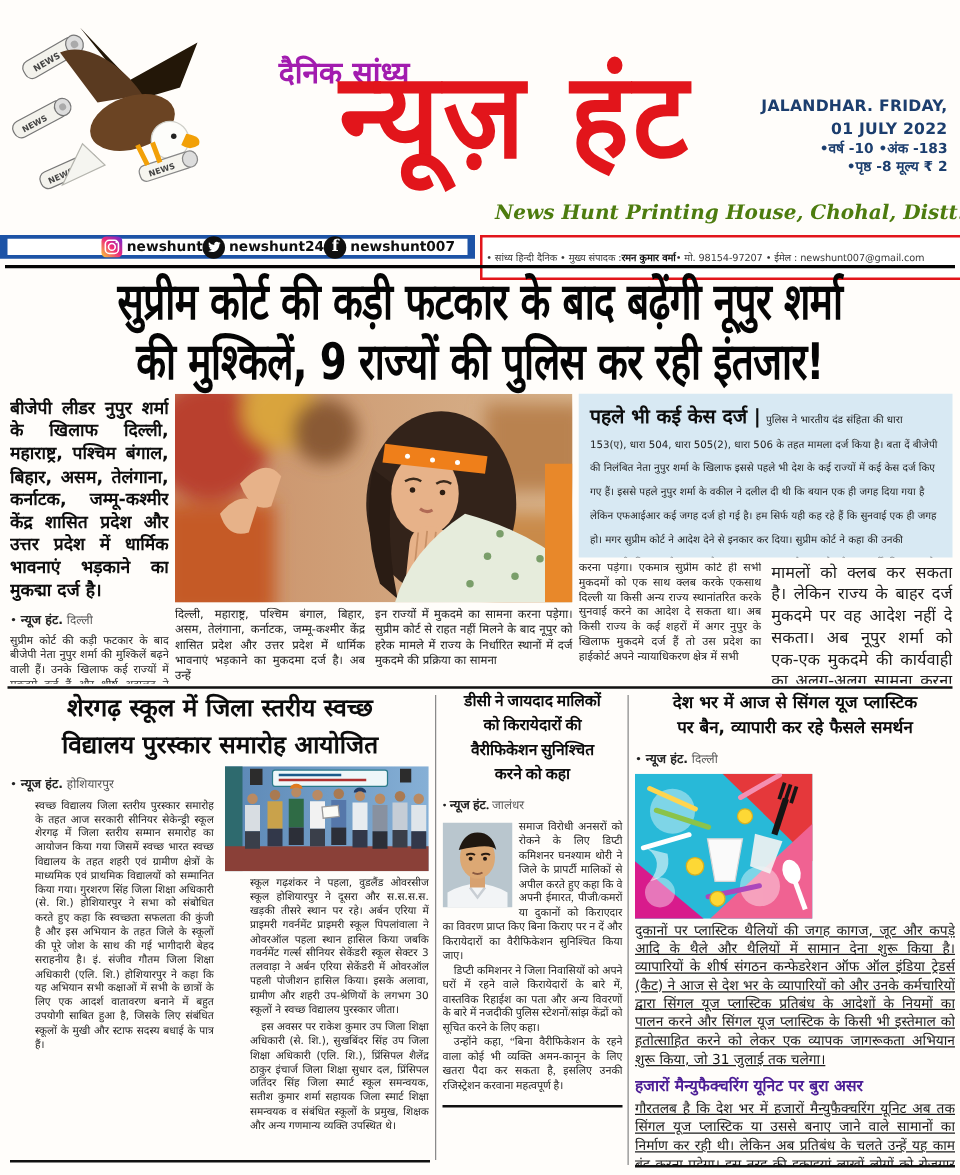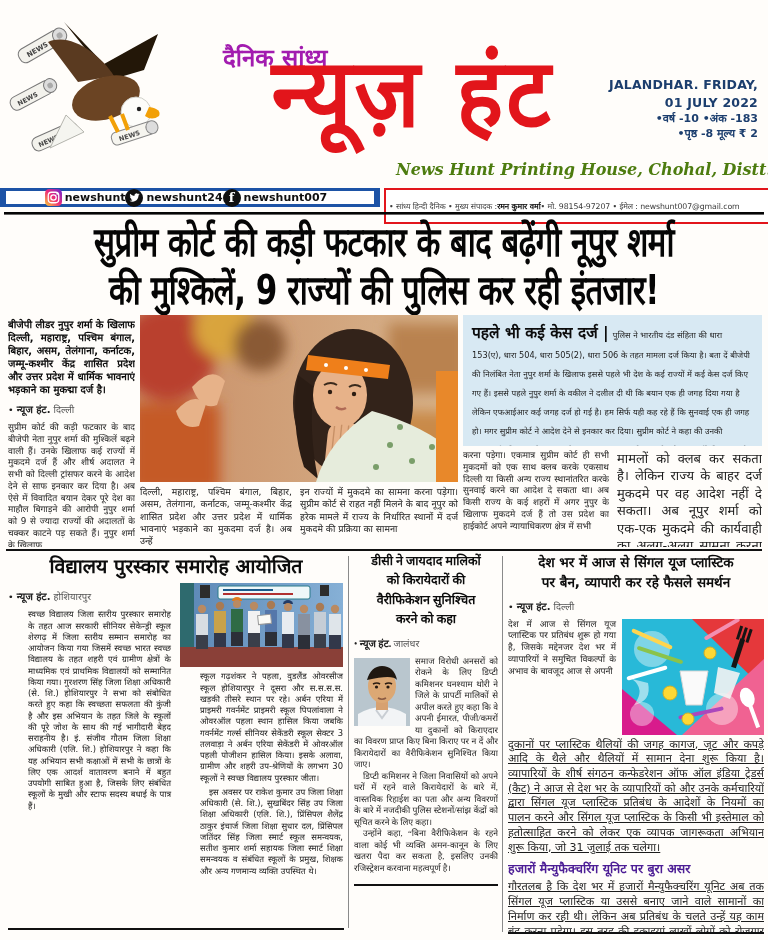--- a/index.html
+++ b/index.html
@@ -16,36 +16,36 @@
   .date-block{right:10px;top:76px;text-align:right;color:#1c3e6e;font-weight:bold;line-height:1.4;}
   .date-block .en{font-size:12.5px;letter-spacing:.2px;}
   .date-block .hi{font-size:11px;}
   .printer-row{left:396px;top:160px;width:366px;display:flex;align-items:center;gap:5px;}
   .printer{font-family:"DejaVu Serif","Liberation Serif",serif;font-style:italic;font-weight:bold;
            font-size:16px;color:#4d7c0f;white-space:nowrap;}
   .phone-circle{flex:0 0 auto;width:19px;height:19px;border-radius:50%;background:#1d53a6;color:#fff;
                 display:grid;place-items:center;font-size:11px;line-height:1;}
   
   .blue-bar{left:0;top:188px;width:380px;height:19px;background:#1d53a6;display:flex;align-items:center;padding:0 6px;}
-  .white-band{background:#fff;height:13px;flex:1;display:flex;align-items:center;justify-content:center;padding:0 10px 0 2px;}
+  .white-band{background:#fff;height:13px;flex:1;display:flex;align-items:center;justify-content:flex-end;padding:0 10px 0 2px;}
   .sgroup{display:flex;align-items:center;gap:3px;}
   .circ{width:18px;height:18px;border-radius:50%;background:#101010;display:grid;place-items:center;}
   .handle{font-size:11px;font-weight:bold;color:#101010;}
   .fb-f{color:#fff;font-family:"DejaVu Serif","Liberation Serif",serif;font-weight:bold;font-size:13px;line-height:1;}
   .red-strip{left:384px;top:188px;width:398px;height:19px;background:#fff;border:2px solid #e2151b;
              display:flex;align-items:center;white-space:nowrap;overflow:hidden;padding:16px 3px;
              font-size:7.8px;color:#3a3a3a;letter-spacing:-.1px;}
   .red-strip b{color:#111;}
   
   .big-head{left:4px;top:212px;width:760px;border-top:2px solid #050505;padding-top:3px;text-align:center;
             font-weight:bold;color:#050505;transform:scaleY(1.30);transform-origin:50% 0;}
   .big-head .l{font-size:31px;line-height:1.18;letter-spacing:-.5px;white-space:nowrap;}
   
   .ls-col1{left:8px;top:318px;width:127px;height:229px;overflow:hidden;font-size:8.8px;}
-  .ls-intro{font-weight:bold;font-size:10px;line-height:1.3;text-align:justify;color:#0e0e0e;}
+  .ls-intro{font-weight:bold;font-size:14px;line-height:1.3;text-align:justify;color:#0e0e0e;}
   .byline{font-size:9.5px;margin:6px 0;color:#222;}
   .byline b{font-size:10px;}
   .byline .pl{color:#555;margin-top:11px;}
   .ls-photo{left:140px;top:315px;width:318px;height:167px;overflow:hidden;}
   .ls-box{left:463px;top:315px;width:299px;height:131px;background:#d8e9f3;padding:6px 9px;overflow:hidden;}
   .ls-box-h{font-size:15.5px;font-weight:bold;color:#0c0c0c;margin-right:4px;}
   .ls-box-b{font-size:8.2px;line-height:1.3;color:#222;}
   .ls-colA{left:140px;top:486px;width:152px;height:61px;overflow:hidden;font-size:9.2px;}
   .ls-colB{left:300px;top:486px;width:158px;height:61px;overflow:hidden;font-size:9.2px;}
   .ls-colC{left:463px;top:450px;width:146px;height:97px;overflow:hidden;font-size:8.8px;}
@@ -246,20 +246,21 @@
 
   <div class="abs ls-colA jt">दिल्ली, महाराष्ट्र, पश्चिम बंगाल, बिहार, असम, तेलंगाना, कर्नाटक, जम्मू-कश्मीर केंद्र शासित प्रदेश और उत्तर प्रदेश में धार्मिक भावनाएं भड़काने का मुकदमा दर्ज है। अब उन्हें</div>
   <div class="abs ls-colB jt">इन राज्यों में मुकदमे का सामना करना पड़ेगा। सुप्रीम कोर्ट से राहत नहीं मिलने के बाद नूपुर को हरेक मामले में राज्य के निर्धारित स्थानों में दर्ज मुकदमे की प्रक्रिया का सामना</div>
   <div class="abs ls-colC jt">करना पड़ेगा। एकमात्र सुप्रीम कोर्ट ही सभी मुकदमों को एक साथ क्लब करके एकसाथ दिल्ली या किसी अन्य राज्य स्थानांतरित करके सुनवाई करने का आदेश दे सकता था। अब किसी राज्य के कई शहरों में अगर नुपुर के खिलाफ मुकदमे दर्ज हैं तो उस प्रदेश का हाईकोर्ट अपने न्यायाधिकरण क्षेत्र में सभी</div>
   <div class="abs ls-colD jt">मामलों को क्लब कर सकता है। लेकिन राज्य के बाहर दर्ज मुकदमे पर वह आदेश नहीं दे सकता। अब नूपुर शर्मा को एक-एक मुकदमे की कार्यवाही का अलग-अलग सामना करना पड़ेगा। सभी राज्यों में अलग जांच चलेगी और उसकी प्रक्रिया में नूपुर को सहयोग करना पड़ेगा।</div>
 
   <div class="abs hr" style="left:6px;top:549px;width:756px;"></div>
 
   <div class="abs school">
     <div class="art-title">
+      <div class="l">शेरगढ़ स्कूल में जिला स्तरीय स्वच्छ</div>
       <div class="l">विद्यालय पुरस्कार समारोह आयोजित</div>
     </div>
     <div class="cols">
       <div class="c">
         <div class="byline">
           <span>•</span>
           <b>न्यूज हंट.</b>
           <span class="pl">होशियारपुर</span>
         </div>
         <p class="jt">स्वच्छ विद्यालय जिला स्तरीय पुरस्कार समारोह के तहत आज सरकारी सीनियर सेकेन्ड्री स्कूल शेरगढ़ में जिला स्तरीय सम्मान समारोह का आयोजन किया गया जिसमें स्वच्छ भारत स्वच्छ विद्यालय के तहत शहरी एवं ग्रामीण क्षेत्रों के माध्यमिक एवं प्राथमिक विद्यालयों को सम्मानित किया गया। गुरशरण सिंह जिला शिक्षा अधिकारी (से. शि.) होशियारपुर ने सभा को संबोधित करते हुए कहा कि स्वच्छता सफलता की कुंजी है और इस अभियान के तहत जिले के स्कूलों की पूरे जोश के साथ की गई भागीदारी बेहद सराहनीय है। इं. संजीव गौतम जिला शिक्षा अधिकारी (एलि. शि.) होशियारपुर ने कहा कि यह अभियान सभी कक्षाओं में सभी के छात्रों के लिए एक आदर्श वातावरण बनाने में बहुत उपयोगी साबित हुआ है, जिसके लिए संबंधित स्कूलों के मुखी और स्टाफ सदस्य बधाई के पात्र हैं।</p>
@@ -380,21 +381,20 @@
     <div class="art-title">
       <div class="l">देश भर में आज से सिंगल यूज प्लास्टिक</div>
       <div class="l">पर बैन, व्यापारी कर रहे फैसले समर्थन</div>
     </div>
     <div class="byline">
       <span>•</span>
       <b>न्यूज हंट.</b>
       <span class="pl">दिल्ली</span>
     </div>
     <div class="prow">
-      <div class="pintro jt">देश में आज से सिंगल यूज प्लास्टिक पर प्रतिबंध शुरू हो गया है, जिसके मद्देनजर देश भर में व्यापारियों ने समुचित विकल्पों के अभाव के बावजूद आज से अपनी</div>
       <div class="pphoto">
         <svg viewBox="0 0 142 116" width="142" height="116" preserveAspectRatio="none">
           <rect width="142" height="116" fill="#28b9d8"></rect>
           <path d="M70,0 L142,0 L142,70 Z" fill="#e5383b"></path>
           <path d="M142,40 L142,116 L60,116 Z" fill="#f06292"></path>
           <path d="M0,70 L55,116 L0,116 Z" fill="#d81b8c"></path>
           <g opacity=".4" fill="#ffffff">
               <circle cx="30" cy="30" r="18"></circle>
               <circle cx="100" cy="90" r="16"></circle>
               <circle cx="20" cy="95" r="12"></circle>

